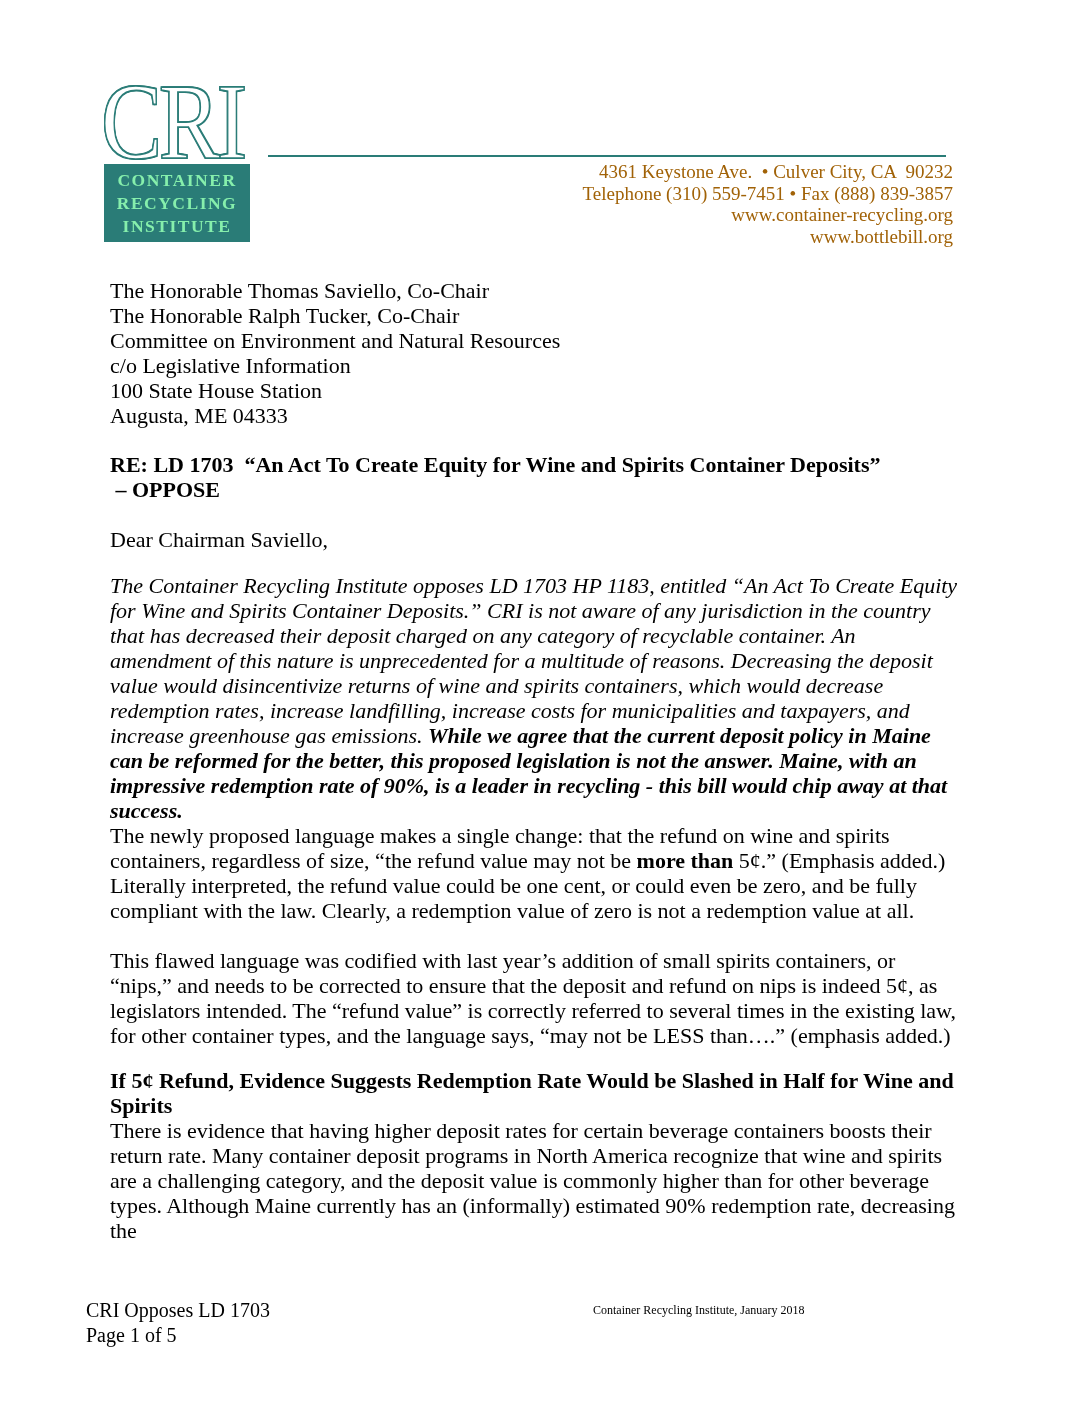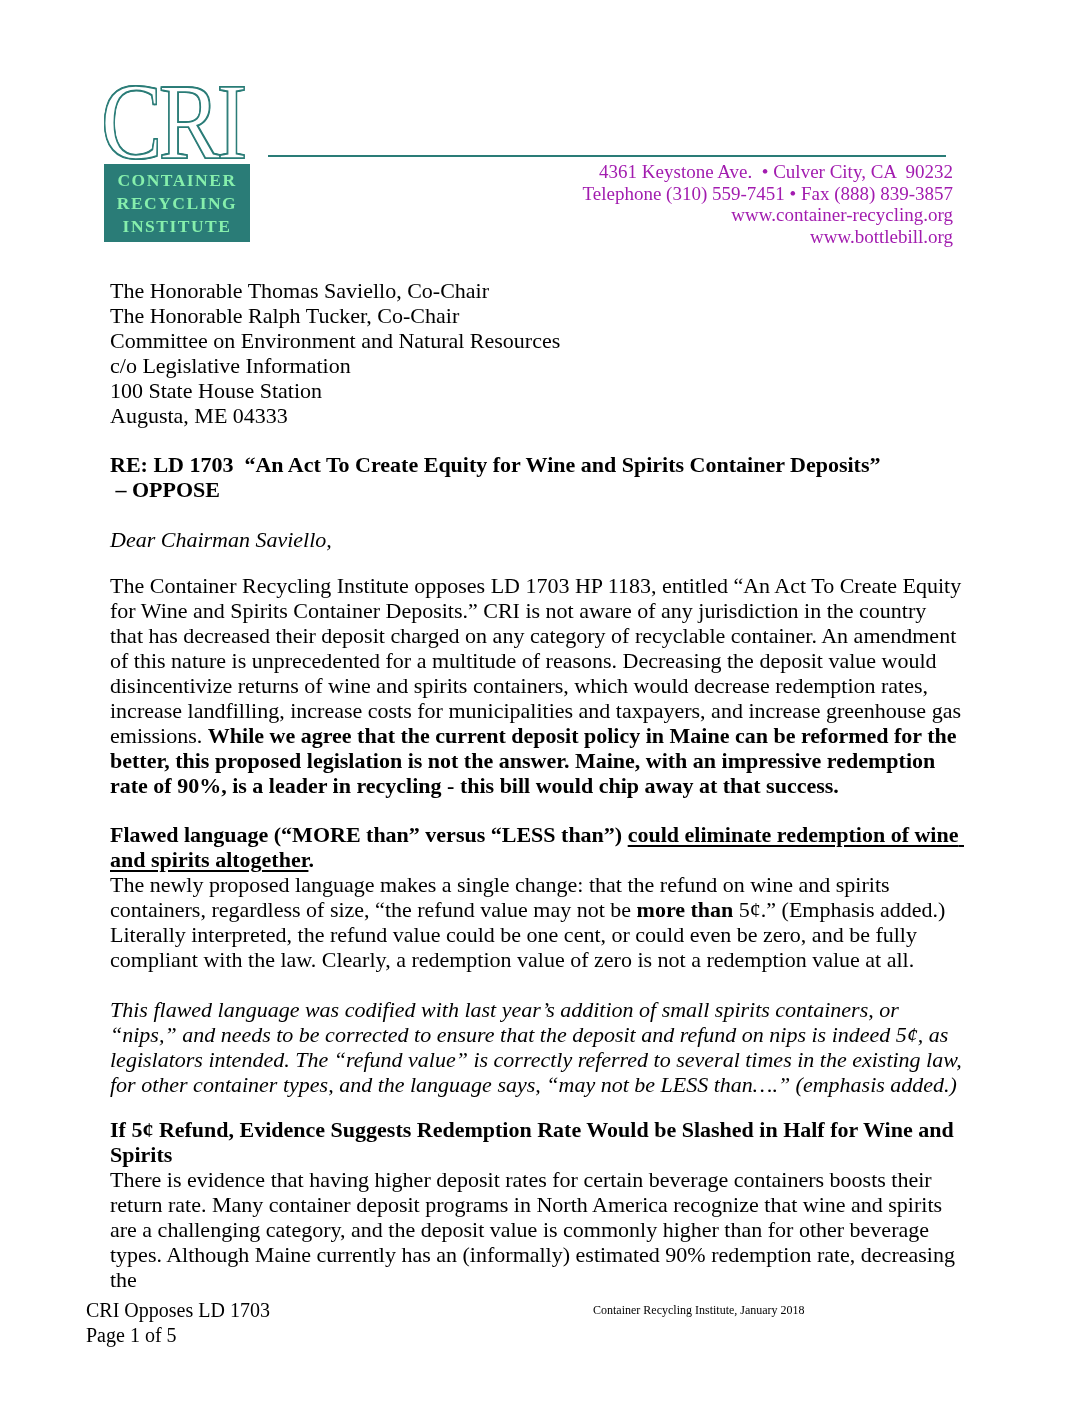--- a/index.html
+++ b/index.html
@@ -55,42 +55,42 @@
     top: 155px;
     width: 678px;
     height: 0;
     border-top: 2px solid #2a7c77;
   }
   .contact-block {
     position: absolute;
     top: 161px;
     right: 135px;
     text-align: right;
-    color: #a21caf;
+    color: #a16207;
     font-size: 19px;
     line-height: 21.5px;
     white-space: pre-wrap;
   }
   
   .content {
     position: absolute;
     left: 110px;
     top: 278px;
     width: 852px;
     font-size: 22px;
     line-height: 25px;
   }
   .content .block {
     margin: 0;
     white-space: pre-wrap;
   }
   .m20 { margin-top: 20px !important; }
-  .m21 { margin-top: 21px !important; }
+  .m21 { margin-top: 21px !important; font-style: italic; }
   .m24 { margin-top: 24px !important; }
-  .m25 { margin-top: 25px !important; font-style: italic; }
+  .m25 { margin-top: 25px !important; }
   .seg-bold { font-weight: bold; }
   .seg-underline {
     text-decoration: underline;
     text-decoration-thickness: 2px;
     text-underline-offset: 3px;
   }
   
   .footer-left {
     position: absolute;
     left: 78px;
@@ -129,21 +129,20 @@
     <div class="block">The Honorable Thomas Saviello, Co-Chair
 The Honorable Ralph Tucker, Co-Chair
 Committee on Environment and Natural Resources
 c/o Legislative Information
 100 State House Station
 Augusta, ME 04333</div>
     <p class="block m24"><span class="seg-bold">RE: LD 1703  “An Act To Create Equity for Wine and Spirits Container Deposits”
  – OPPOSE</span></p>
     <p class="block m25">Dear Chairman Saviello,</p>
     <p class="block m21"><span>The Container Recycling Institute opposes LD 1703 HP 1183, entitled “An Act To Create Equity for Wine and Spirits Container Deposits.” CRI is not aware of any jurisdiction in the country that has decreased their deposit charged on any category of recyclable container. An amendment of this nature is unprecedented for a multitude of reasons. Decreasing the deposit value would disincentivize returns of wine and spirits containers, which would decrease redemption rates, increase landfilling, increase costs for municipalities and taxpayers, and increase greenhouse gas emissions. </span><span class="seg-bold">While we agree that the current deposit policy in Maine can be reformed for the better, this proposed legislation is not the answer. Maine, with an impressive redemption rate of 90%, is a leader in recycling - this bill would chip away at that success.</span></p>
-    <p class="block m24"><span class="seg-bold">Flawed language (“MORE than” versus “LESS than”) </span><span class="seg-bold seg-underline">could eliminate redemption of wine and spirits altogether</span><span class="seg-bold">.</span></p>
     <p class="block"><span>The newly proposed language makes a single change: that the refund on wine and spirits containers, regardless of size, “the refund value may not be </span><span class="seg-bold">more than</span><span> 5¢.” (Emphasis added.) Literally interpreted, the refund value could be one cent, or could even be zero, and be fully compliant with the law. Clearly, a redemption value of zero is not a redemption value at all.</span></p>
     <p class="block m25"><span>This flawed language was codified with last year’s addition of small spirits containers, or “nips,” and needs to be corrected to ensure that the deposit and refund on nips is indeed 5¢, as legislators intended. The “refund value” is correctly referred to several times in the existing law, for other container types, and the language says, “may not be LESS than….” (emphasis added.)</span></p>
     <p class="block m20"><span class="seg-bold">If 5¢ Refund, Evidence Suggests Redemption Rate Would be Slashed in Half for Wine and Spirits</span></p>
     <p class="block"><span>There is evidence that having higher deposit rates for certain beverage containers boosts their return rate. Many container deposit programs in North America recognize that wine and spirits are a challenging category, and the deposit value is commonly higher than for other beverage types. Although Maine currently has an (informally) estimated 90% redemption rate, decreasing the</span></p>
   </div>
 
   <div class="footer-left">CRI Opposes LD 1703
 Page 1 of 5</div>
   <div class="footer-right">Container Recycling Institute, January 2018</div>
 

